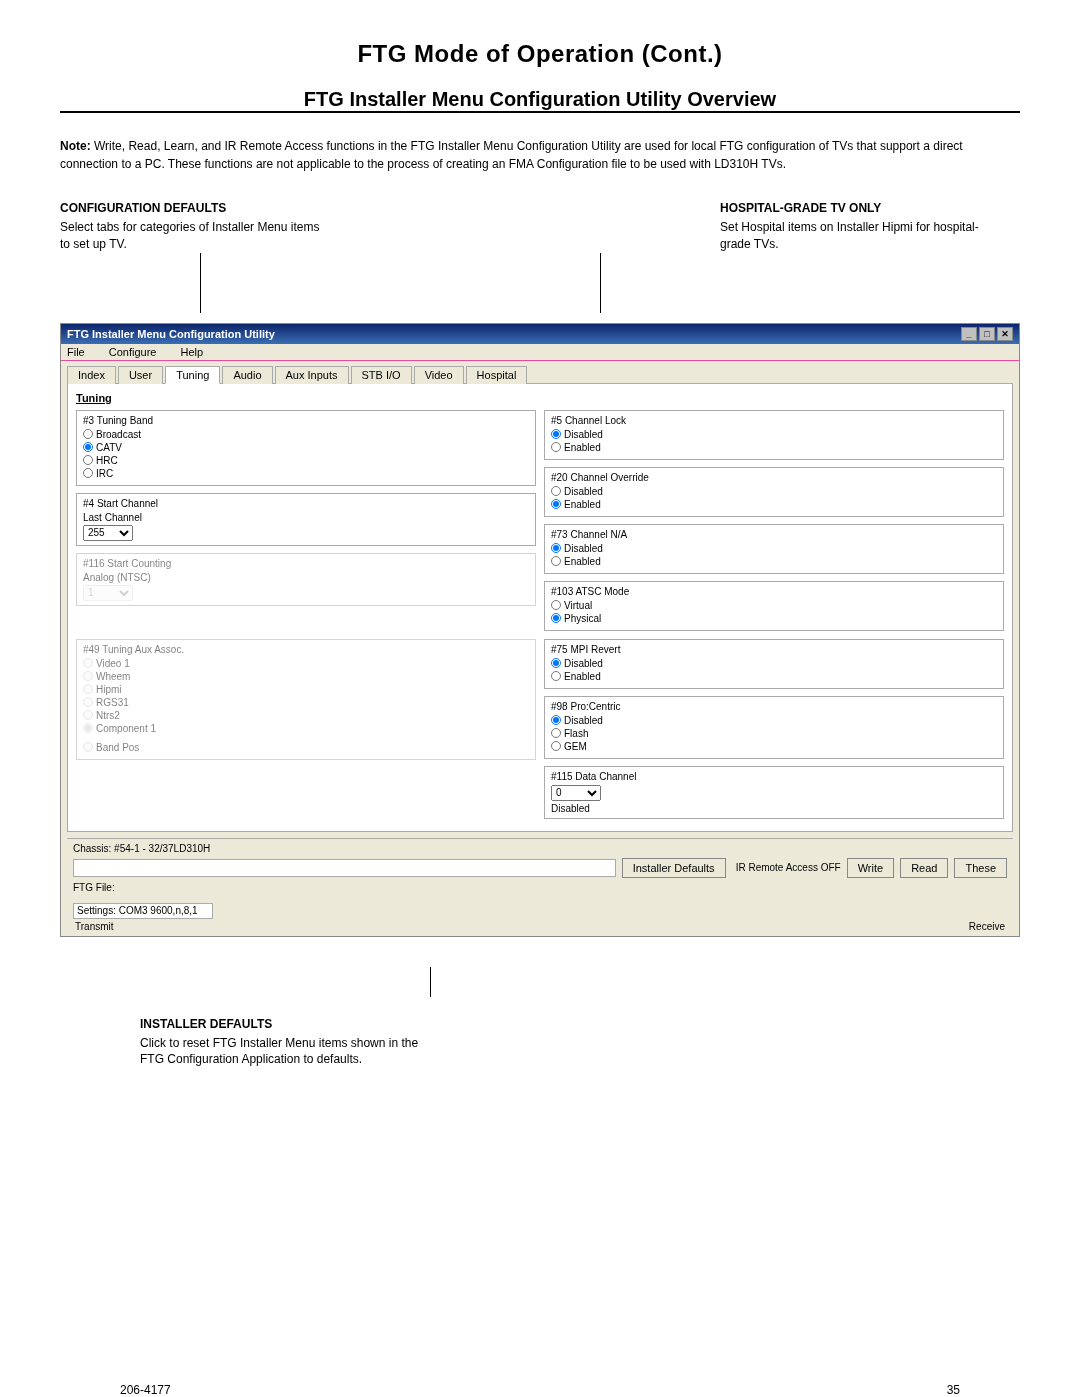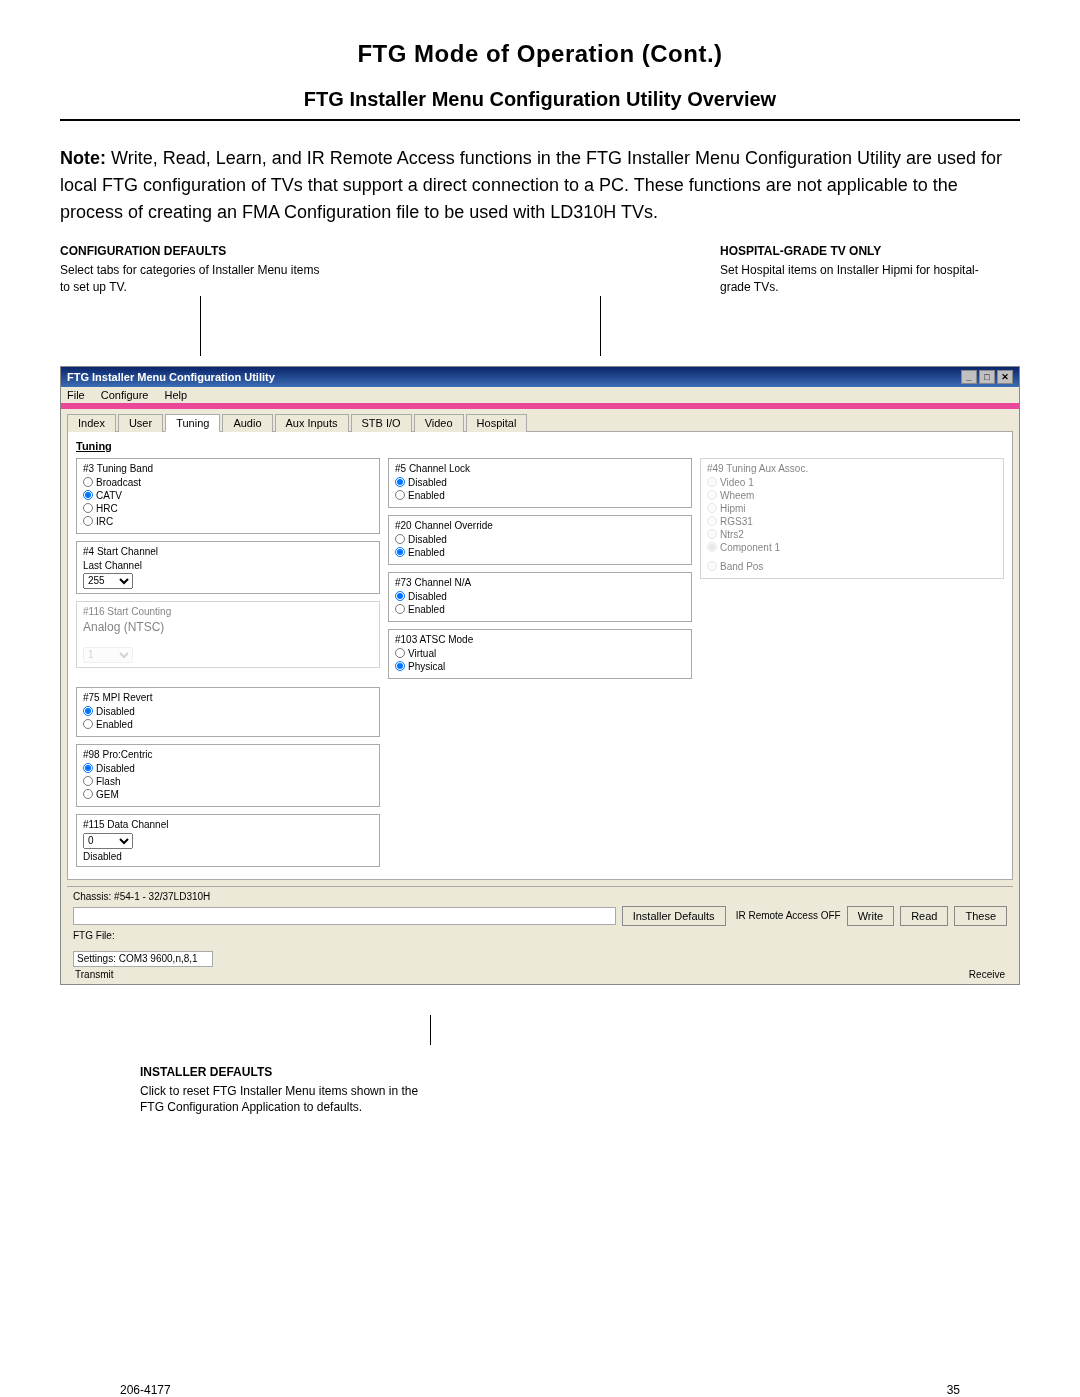--- a/index.html
+++ b/index.html
@@ -15,31 +15,30 @@
       text-align: center;
       font-size: 24px;
       font-weight: bold;
       margin-bottom: 20px;
       letter-spacing: 0.5px;
     }
     .section-title {
       text-align: center;
       font-size: 20px;
       font-weight: bold;
-      margin-bottom: 8px;
     }
     .title-divider {
       border: none;
       border-top: 2px solid #000;
       margin-bottom: 24px;
     }
     .note-text {
-      font-size: 18px;
+      font-size: 12px;
       line-height: 1.5;
-      margin-bottom: 18px;
+      margin-bottom: 28px;
     }
     .note-text strong { font-weight: bold; }
 
     
     .annotations-row {
       display: flex;
       flex-direction: row;
       gap: 0;
       margin-bottom: 0;
       position: relative;
@@ -94,23 +93,23 @@
       display: flex;
       align-items: center;
       justify-content: center;
       cursor: pointer;
       color: #000;
     }
     .window-menubar {
       background: #ece9d8;
       padding: 2px 6px;
       font-size: 11px;
-      border-bottom: 6px solid #ec4899;
-      display: flex;
-      gap: 16px;
+      border-bottom: 1px solid #ec4899;
+      display: flex;
+      gap: 24px;
     }
     .window-menubar span { cursor: pointer; }
 
     
     .tabs-row {
       display: flex;
       padding: 4px 16px 0 6px;
       background: #ece9d8;
       gap: 2px;
     }
@@ -141,21 +140,21 @@
     .section-header {
       font-weight: bold;
       font-size: 11px;
       text-decoration: underline;
       margin-bottom: 6px;
     }
 
     
     .tuning-grid {
       display: grid;
-      grid-template-columns: 1fr 1fr 1fr;
+      grid-template-columns: 1fr 1fr;
       gap: 4px 8px;
       font-size: 10px;
     }
     .option-group {
       border: 1px solid #aaa;
       padding: 4px 6px;
       font-size: 10px;
       margin-bottom: 4px;
     }
     .option-group-title {
@@ -382,21 +381,21 @@
             </div>
             <div class="option-group">
               <div class="option-group-title">#4 Start Channel</div>
               <div style="font-size:10px; margin-bottom:2px;">Last Channel</div>
               <select class="select-small">
                 <option>255</option>
               </select>
             </div>
             <div class="option-group" style="opacity:0.5;">
               <div class="option-group-title">#116 Start Counting</div>
-              <div style="font-size:12px; margin-bottom:13px;">Analog (NTSC)</div>
+              <div style="font-size:10px; margin-bottom:2px;">Analog (NTSC)</div>
               <select class="select-small" disabled="">
                 <option>1</option>
               </select>
             </div>
           </div>
 
           <div class="tuning-col">
             <div class="option-group">
               <div class="option-group-title">#5 Channel Lock</div>
               <div class="radio-row">

